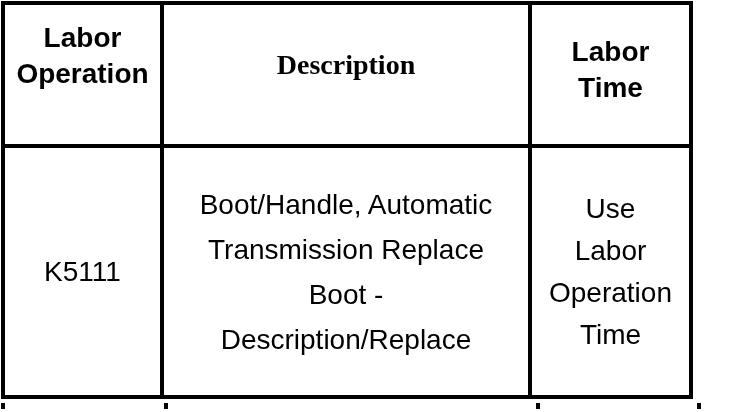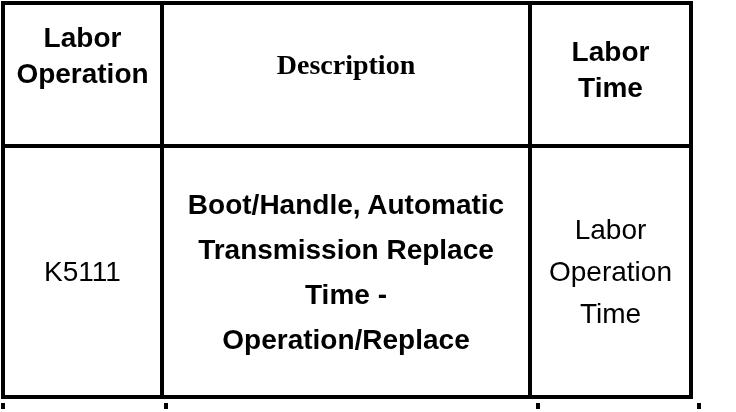--- a/index.html
+++ b/index.html
@@ -41,21 +41,21 @@
   }
   .cell.header-row {
     border-bottom: 4px solid #000000;
     font-weight: bold;
     line-height: 36px;
   }
   .header-col1 { padding-bottom: 38px; }
   .header-col2 { padding-bottom: 20px; font-family: Liberation Serif, serif; }
   .header-col3 { padding-bottom: 10px; }
   .op-code-line { line-height: 30px; }
-  .desc-line { line-height: 45px; font-weight: bold; }
+  .desc-line { line-height: 45px; }
   .labor-time-line { line-height: 42px; }
   .row-nub {
     position: absolute;
     top: 403px;
     width: 4px;
     height: 6px;
     background: #000000;
   }
   .nub-left  { left: 1px; }
   .nub-div1  { left: 164px; }
@@ -83,25 +83,26 @@
       <div>Time</div>
     </div>
 
     <div class="cell v-divider">
       <div class="op-code-line">K5111</div>
     </div>
 
     <div class="cell v-divider">
       <div class="desc-line">Boot/Handle, Automatic</div>
       <div class="desc-line">Transmission Replace</div>
-      <div class="desc-line">Time -</div>
-      <div class="desc-line">Operation/Replace</div>
+      <div class="desc-line">Boot -</div>
+      <div class="desc-line">Description/Replace</div>
     </div>
 
     <div class="cell">
+      <div class="labor-time-line">Use</div>
       <div class="labor-time-line">Labor</div>
       <div class="labor-time-line">Operation</div>
       <div class="labor-time-line">Time</div>
     </div>
 
   </div>
 
   <div class="row-nub nub-left"></div>
   <div class="row-nub nub-div1"></div>
   <div class="row-nub nub-div2"></div>

